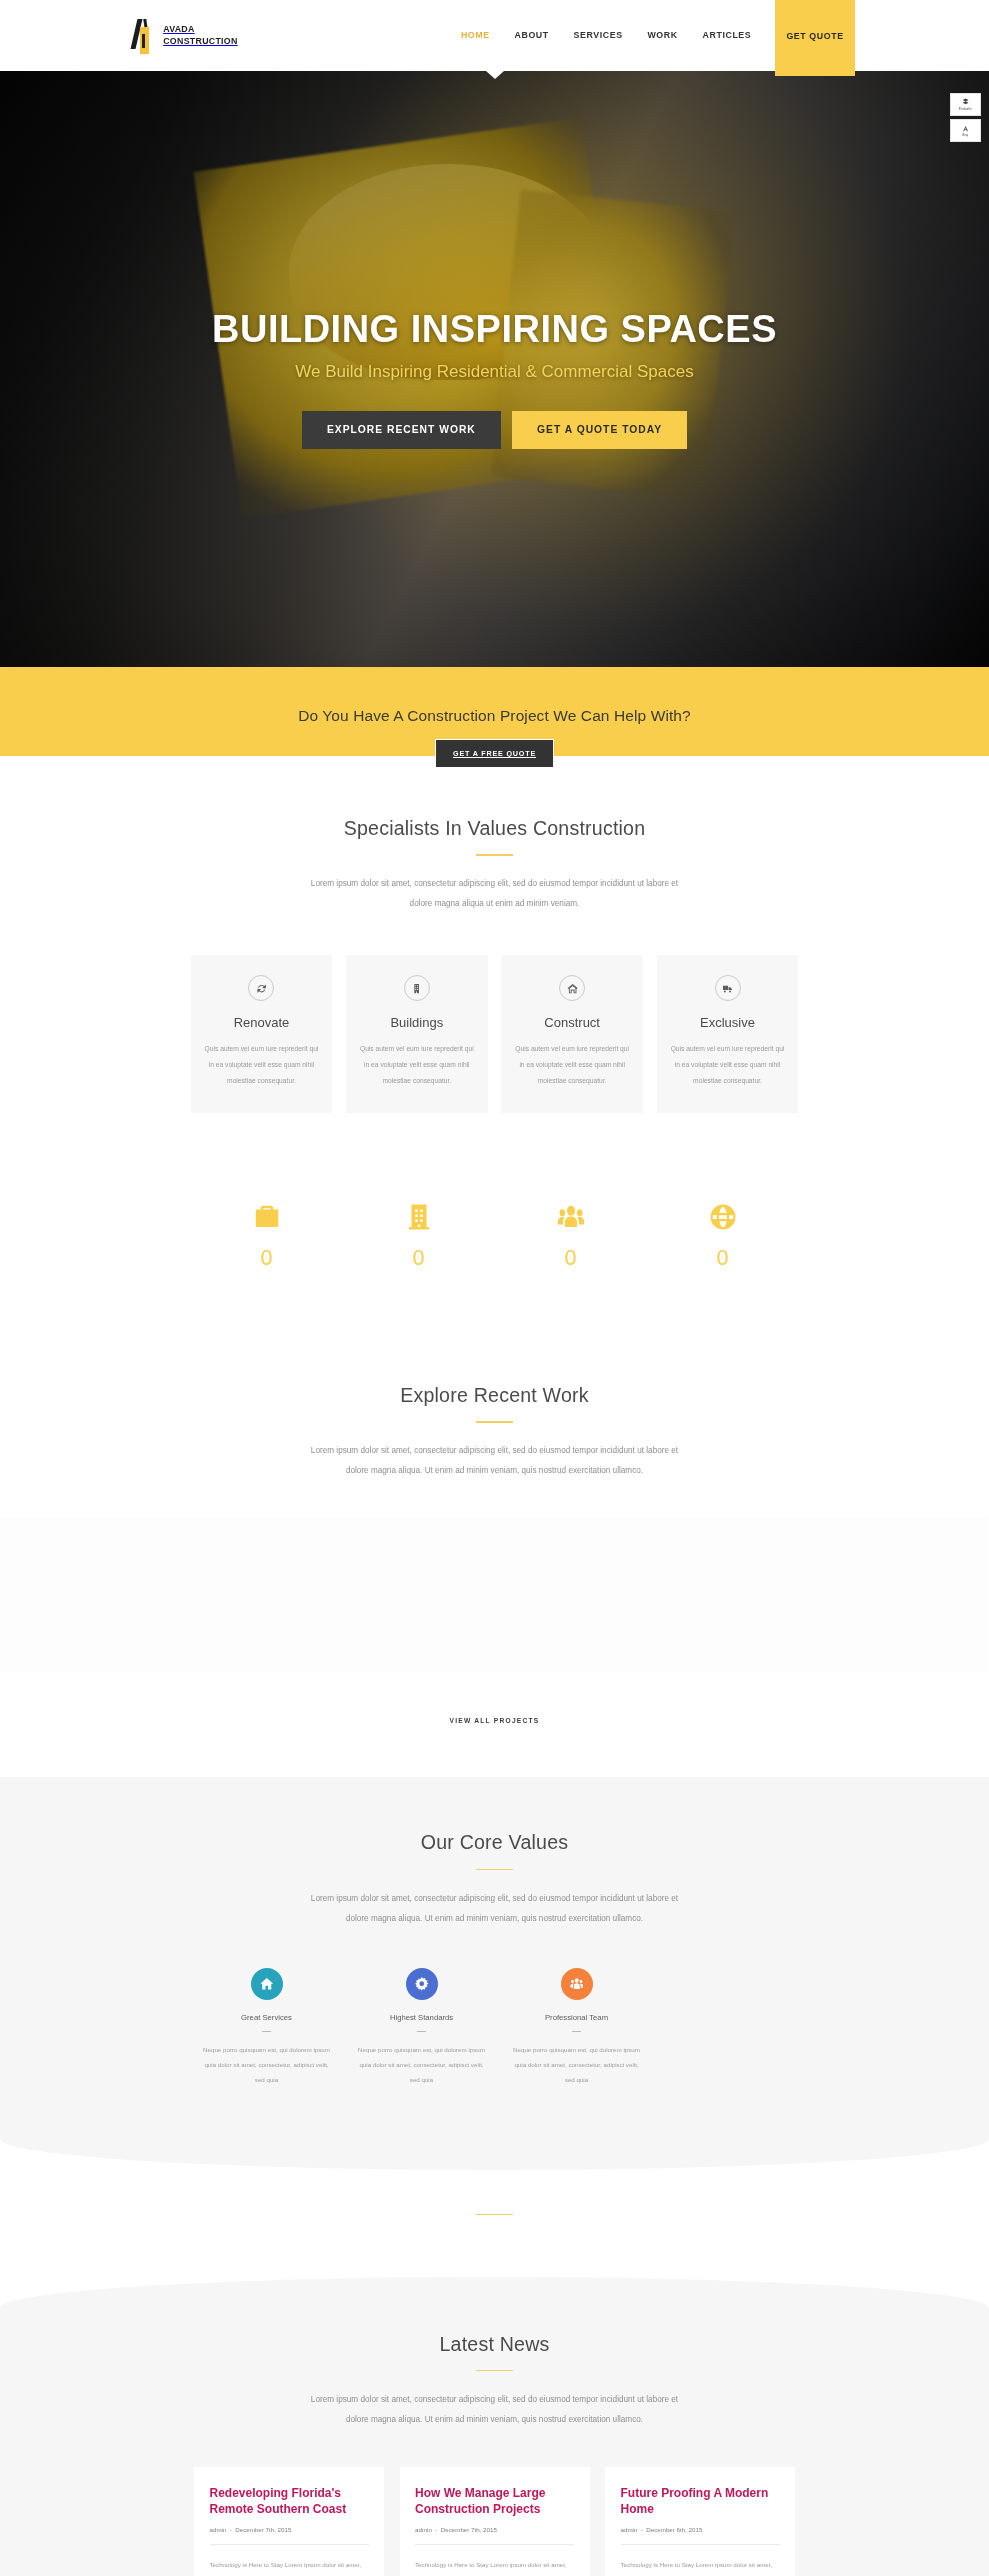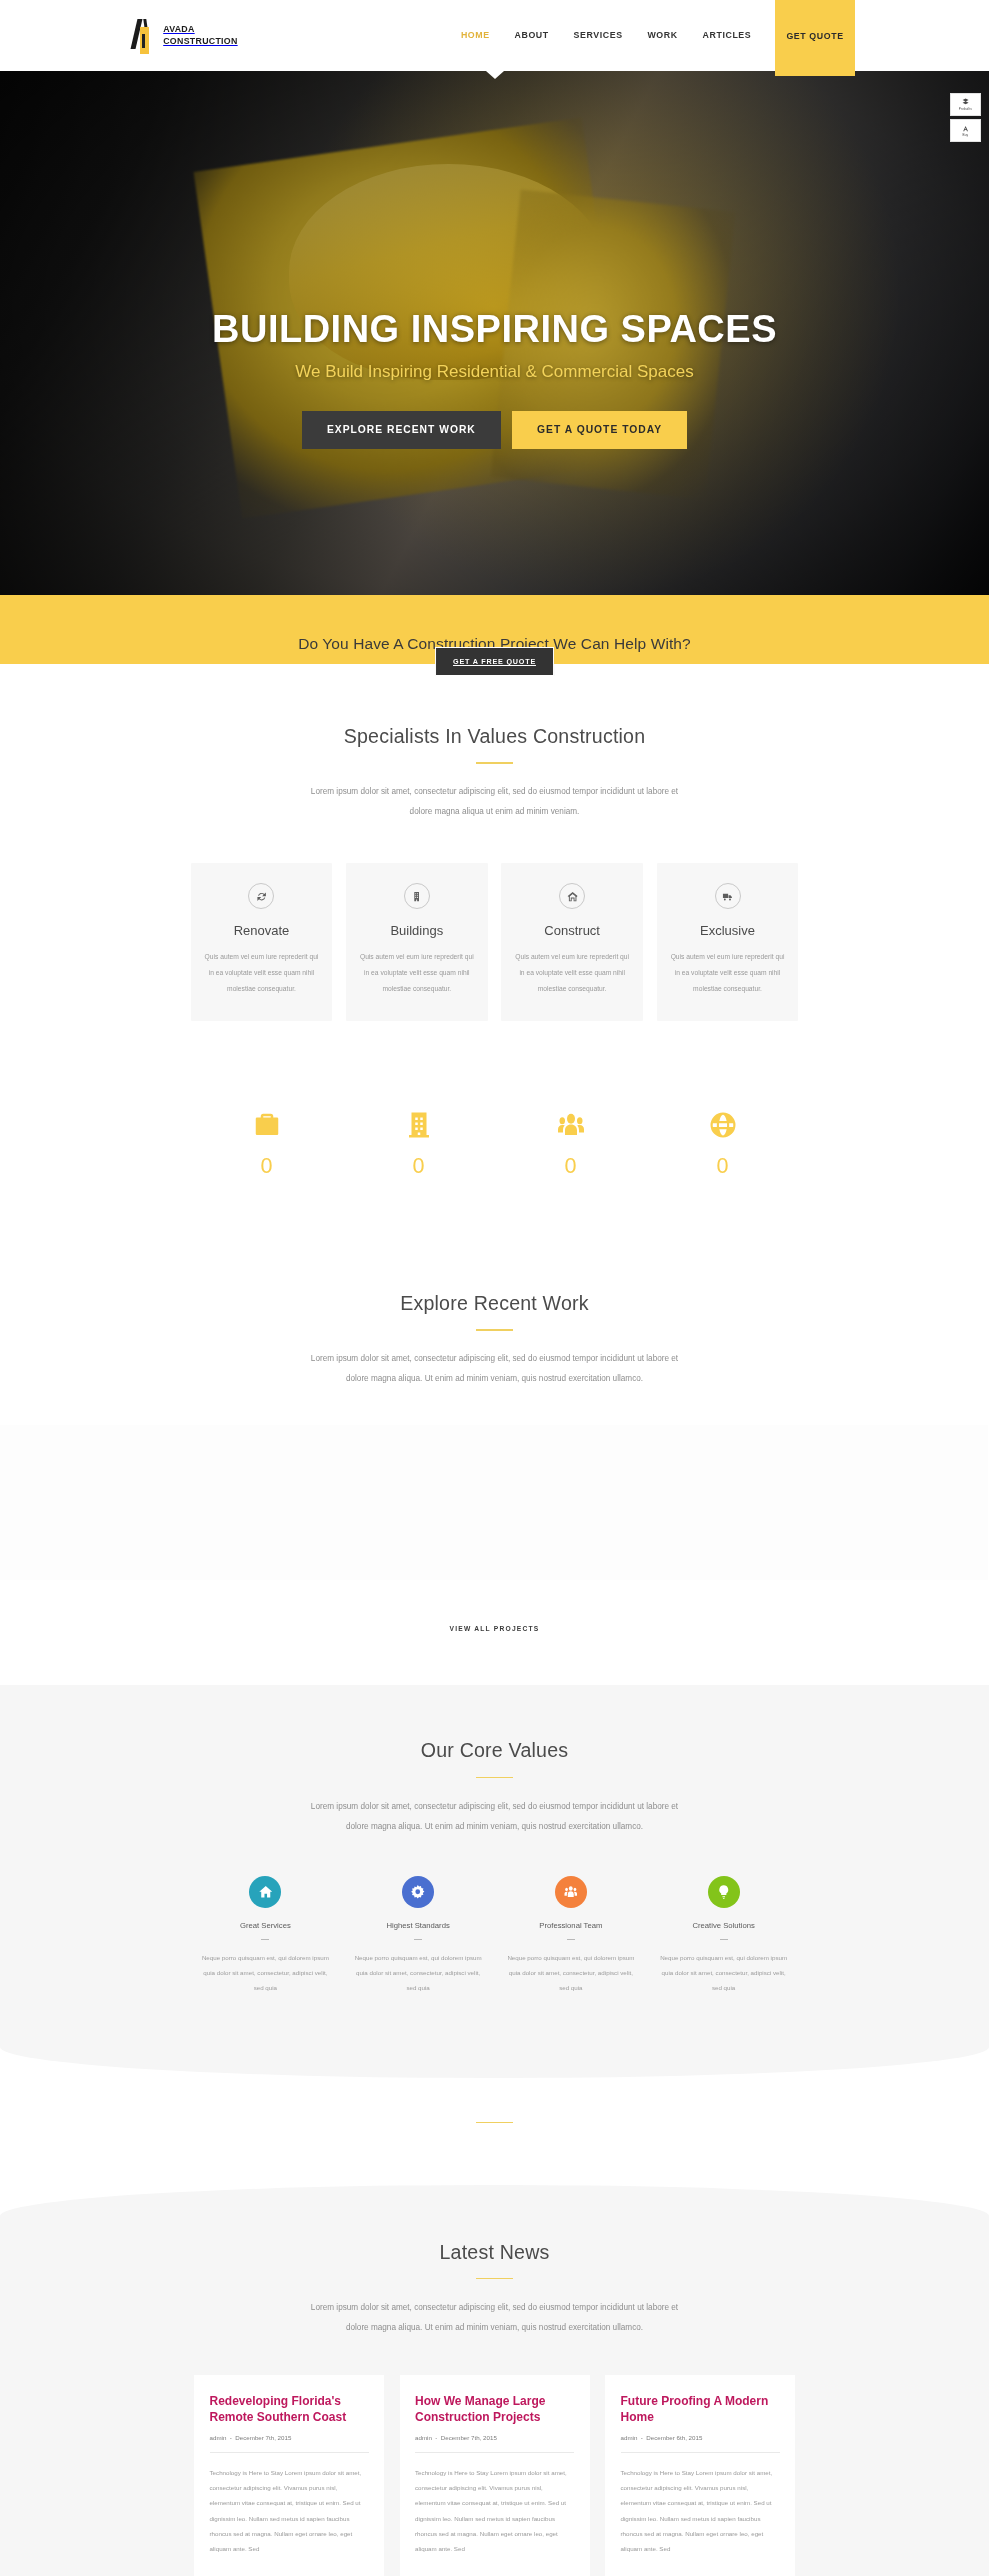--- a/index.html
+++ b/index.html
@@ -37,21 +37,21 @@
   }
   .main-nav a.active { color: #e2b33c; }
   .nav-cta {
     background: #f9ce4c; color: #2b2b2b !important; padding: 0 !important;
     width: 80px; height: 80px; line-height: 80px !important; text-align: center;
     font-size: 8.8px; margin-left: 11.3px;
   }
 
   
   .hero {
-    height: 524px; position: relative; overflow: hidden;
+    height: 596px; position: relative; overflow: hidden;
     background:
       radial-gradient(circle at 60% 42%, rgba(214,168,20,0.55) 0%, rgba(0,0,0,0) 46%),
       linear-gradient(118deg, #0d0d0d 0%, #1a1a1a 14%, #3b3a38 30%, #5e5a52 42%, #8a8075 52%, #6d6a66 62%, #48484a 76%, #2a2b2f 92%, #121316 100%);
   }
   .hero .glove {
     position: absolute; left: 216px; top: 72px; width: 392px; height: 350px;
     background: radial-gradient(ellipse at 45% 40%, #f4d23a 0%, #e6c22c 38%, #c8a41c 62%, rgba(150,120,10,0.15) 82%, rgba(0,0,0,0) 100%);
     filter: blur(1px); transform: rotate(-8deg);
   }
   .hero .glove2 {
@@ -83,21 +83,21 @@
   .btn-dark { background: #3b3b3b; color: #fff; padding: 13.4px 25px; }
   .btn-yellow { background: #f9ce4c; color: #2b2b2b; padding: 13.4px 25px; }
 
   .scroll-arrow {
     position: absolute; left: 50%; top: 0; transform: translateX(-50%);
     width: 0; height: 0; border-left: 9.3px solid transparent; border-right: 9.3px solid transparent;
     border-top: 8.2px solid #fff; z-index: 20;
   }
 
   
-  .cta-bar { background: #f9ce4c; padding: 40px 0 0; position: relative; height: 69px; }
+  .cta-bar { background: #f9ce4c; padding: 40px 0 0; position: relative; height: 89px; }
   .cta-bar h2 { text-align: center; font-size: 15.5px; font-weight: 400; color: #3a3a3a; letter-spacing: 0.1px; }
   .cta-bar .btn-pop {
     position: absolute; left: 50%; transform: translateX(-50%); bottom: -12.4px;
     background: #333; color: #fff; font-size: 7.2px; font-weight: 700; letter-spacing: 0.8px;
     padding: 9.3px 17.5px; text-transform: uppercase; border: 1.5px solid #fff;
   }
 
   
   .sec-title { text-align: center; font-size: 19.6px; font-weight: 400; color: #4b4b4b; letter-spacing: 0.2px; }
   .sec-rule { width: 37px; height: 1.5px; background: #f0d060; margin: 14.4px auto 0; }
@@ -377,30 +377,20 @@
           <span class="v-circle" style="background:#f4813c">
             <svg viewBox="0 0 24 24">
                 <ellipse cx="12" cy="7" rx="3" ry="3.6"></ellipse>
                 <ellipse cx="5.5" cy="8.4" rx="2.1" ry="2.6"></ellipse>
                 <ellipse cx="18.5" cy="8.4" rx="2.1" ry="2.6"></ellipse>
                 <path d="M12 11.4c-2.9 0-4.6 2-4.6 4.4V20h9.2v-4.2c0-2.4-1.7-4.4-4.6-4.4z"></path>
                 <path d="M5.5 11.9c-1.9 0-3.2 1.3-3.2 3.1V18h3.7v-2.2c0-1.5.5-2.8 1.3-3.7a4.3 4.3 0 0 0-1.8-.2zm13 0c-.6 0-1.2.1-1.8.2.8.9 1.3 2.2 1.3 3.7V18h3.7v-3c0-1.8-1.3-3.1-3.2-3.1z"></path>
               </svg>
           </span>
           <h4>Professional Team</h4>
-          <div class="v-rule"></div>
-          <p>Neque porro quisquam est, qui dolorem ipsum quia dolor sit amet, consectetur, adipisci velit, sed quia</p>
-        </div>
-        <div class="value">
-          <span class="v-circle" style="background:#83c41a">
-            <svg viewBox="0 0 24 24">
-                <path d="M12 2a7 7 0 0 0-4 12.7V17h8v-2.3A7 7 0 0 0 12 2zm-2 17h4v1.5h-4V19zm.6 3h2.8a1.4 1.4 0 0 1-2.8 0z"></path>
-              </svg>
-          </span>
-          <h4>Creative Solutions</h4>
           <div class="v-rule"></div>
           <p>Neque porro quisquam est, qui dolorem ipsum quia dolor sit amet, consectetur, adipisci velit, sed quia</p>
         </div>
       </div>
     </div>
   </section>
 
   <section class="divider-sec">
     <div class="divider-line"></div>
   </section>

